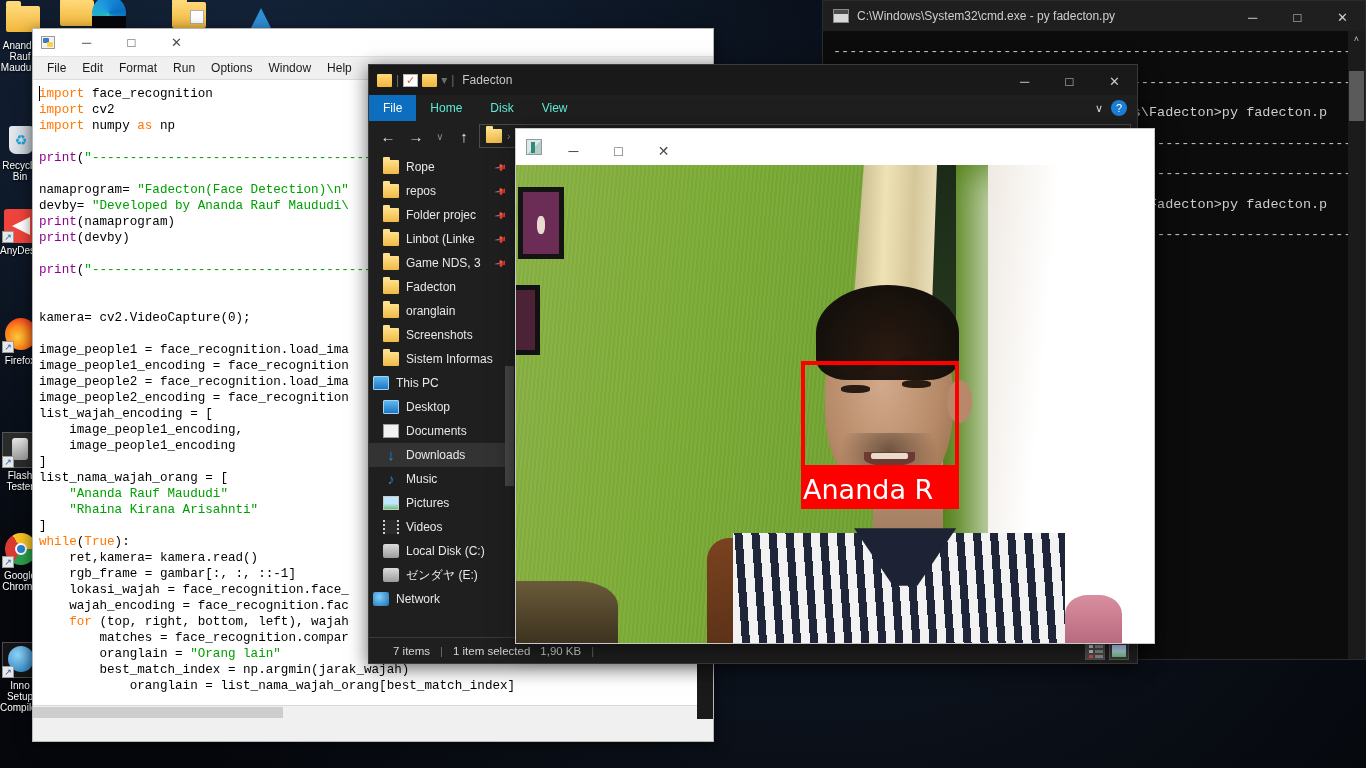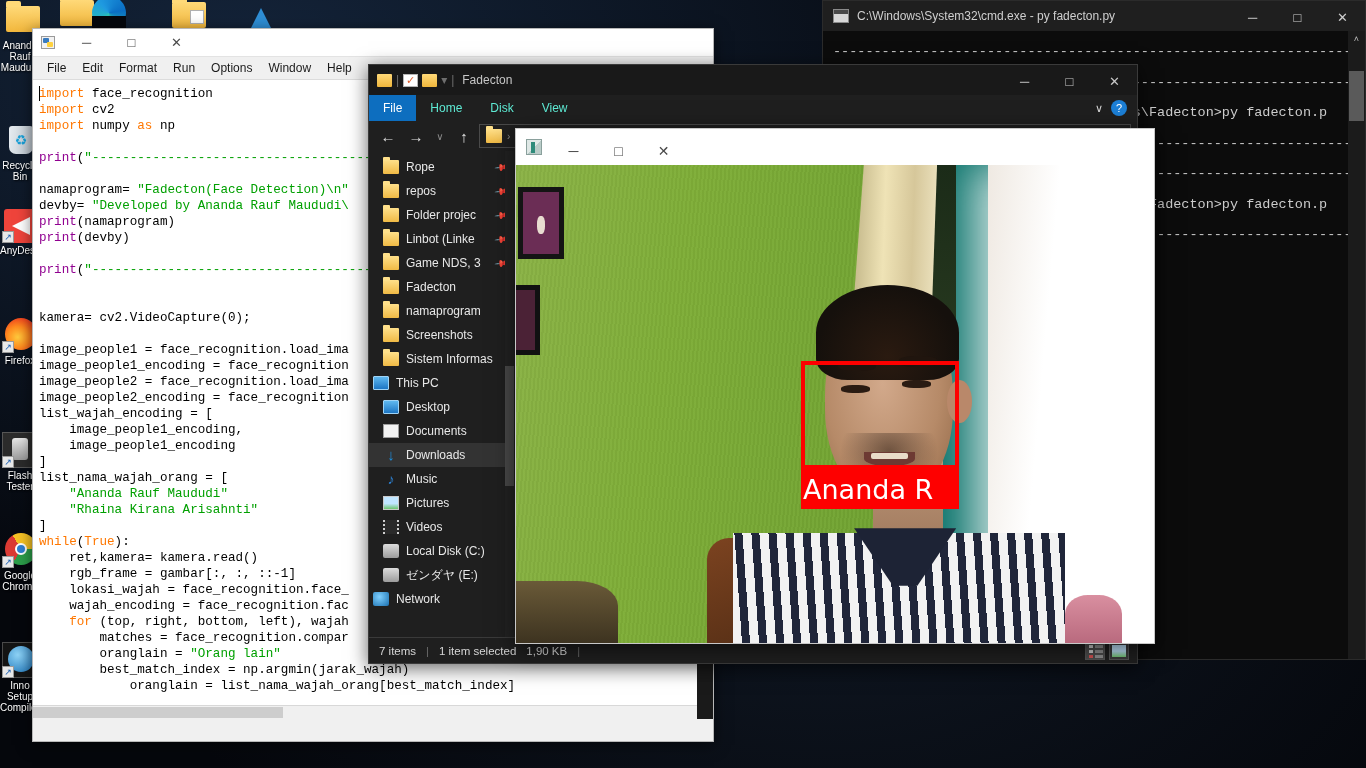--- a/index.html
+++ b/index.html
@@ -131,38 +131,38 @@
   .ic-dl { color:#1c8fe0; font-size:15px; line-height:14px; text-align:center; font-weight:bold; }
   .ic-music { color:#2d84d8; font-size:14px; line-height:14px; text-align:center; }
   .ic-pics { background:linear-gradient(#bfe5ff 55%,#6cc46c); border:1px solid #c9c9c9; }
   .ic-video { background:#2a2a2a; border-left:2px dotted #cfcfcf; border-right:2px dotted #cfcfcf; }
   .ic-disk { background:linear-gradient(#dcdcdc,#9c9c9c); border-radius:2px; }
   .ic-net { background:radial-gradient(circle at 40% 35%, #7fd0ff, #1a6fae); border-radius:2px; }
   #exp-side-scroll { position:absolute; right:0; top:0; width:9px; height:100%; background:#232323; }
   #exp-side-scroll .thumb { position:absolute; left:0; top:215px; width:9px; height:120px; background:#4a4a4a; }
   #exp-filepane { flex:1; background:#1f1f1f; }
   #exp-statusbar { height:26px; background:#1f1f1f; border-top:1px solid #3a3a3a;
-    display:flex; align-items:center; padding-left:10px; gap:10px; }
+    display:flex; align-items:center; padding-left:24px; gap:10px; }
   #exp-statusbar .st { font-size:11.5px; color:#d6d6d6; }
   #exp-statusbar .divider { color:#6d6d6d; font-size:11px; }
   #exp-view-toggles { margin-left:auto; display:flex; gap:4px; padding-right:8px; }
   .vbtn { width:20px; height:18px; background:#3a3a3a; border:1px solid #555; position:relative; }
   .vbtn.active { background:#4d4d4d; }
 
   
   #video-window { left:515px; top:128px; width:640px; height:516px;
     background:#fff; border:1px solid #c8c8c8; box-shadow:0 5px 22px rgba(0,0,0,.6); }
   #vid-titlebar { height:36px; background:#fff; display:flex; align-items:center; padding-left:10px; }
   #vid-tbicon { width:16px; height:16px; margin-right:9px;
     background:linear-gradient(135deg,#dfe8e6 50%, #b9ccc8 50%); border:1px solid #8aa09c; position:relative; }
   #vid-tbicon:after { content:""; position:absolute; left:4px; top:2px; width:4px; height:11px; background:#2e8b7a; }
   #vid-title-text { font-size:13px; color:#1b1b1b; flex:1; }
   #vid-titlebar .winbtn { height:36px; font-size:14px; }
   #vid-canvas { position:relative; width:100%; height:calc(100% - 36px); overflow:hidden;
-    background:#0f766e; }
+    background:#4d7c0f; }
   
   .scene-wall { position:absolute; left:0; top:0; width:58%; height:100%;
     background:linear-gradient(100deg,#8cb347 0%,#7fae38 40%,#6fa232 100%); }
   .scene-wall-tex { position:absolute; inset:0;
     background:repeating-linear-gradient(95deg, rgba(0,0,0,.035) 0 2px, rgba(255,255,255,.02) 2px 4px); }
   .frame1 { position:absolute; left:2px; top:22px; width:46px; height:72px;
     background:#6b2d55; border:5px solid #141414; }
   .frame1:after { content:""; position:absolute; left:40%; top:38%; width:22%; height:30%;
     background:#e8dcd0; border-radius:40%; }
   .frame2 { position:absolute; left:-8px; top:120px; width:32px; height:70px;
@@ -483,21 +483,21 @@
               <div class="ic ic-folder"></div>
               <div class="side-label">Game NDS, 3</div>
               <div class="pin" style="font-size: 10px;">📌</div>
             </div>
             <div class="side-item">
               <div class="ic ic-folder"></div>
               <div class="side-label">Fadecton</div>
             </div>
             <div class="side-item">
               <div class="ic ic-folder"></div>
-              <div class="side-label">namaprogram</div>
+              <div class="side-label">oranglain</div>
             </div>
             <div class="side-item">
               <div class="ic ic-folder"></div>
               <div class="side-label">Screenshots</div>
             </div>
             <div class="side-item">
               <div class="ic ic-folder"></div>
               <div class="side-label">Sistem Informas</div>
             </div>
             <div class="side-item root">

